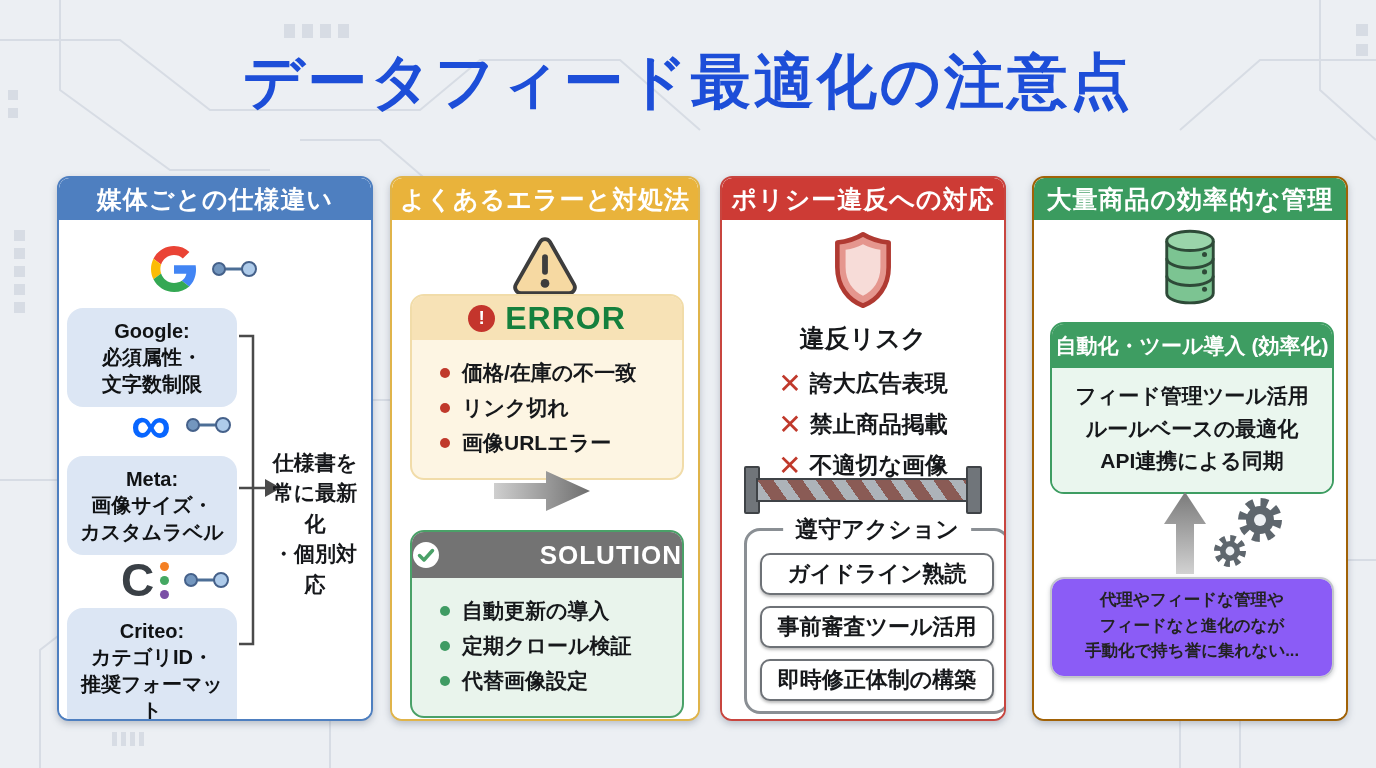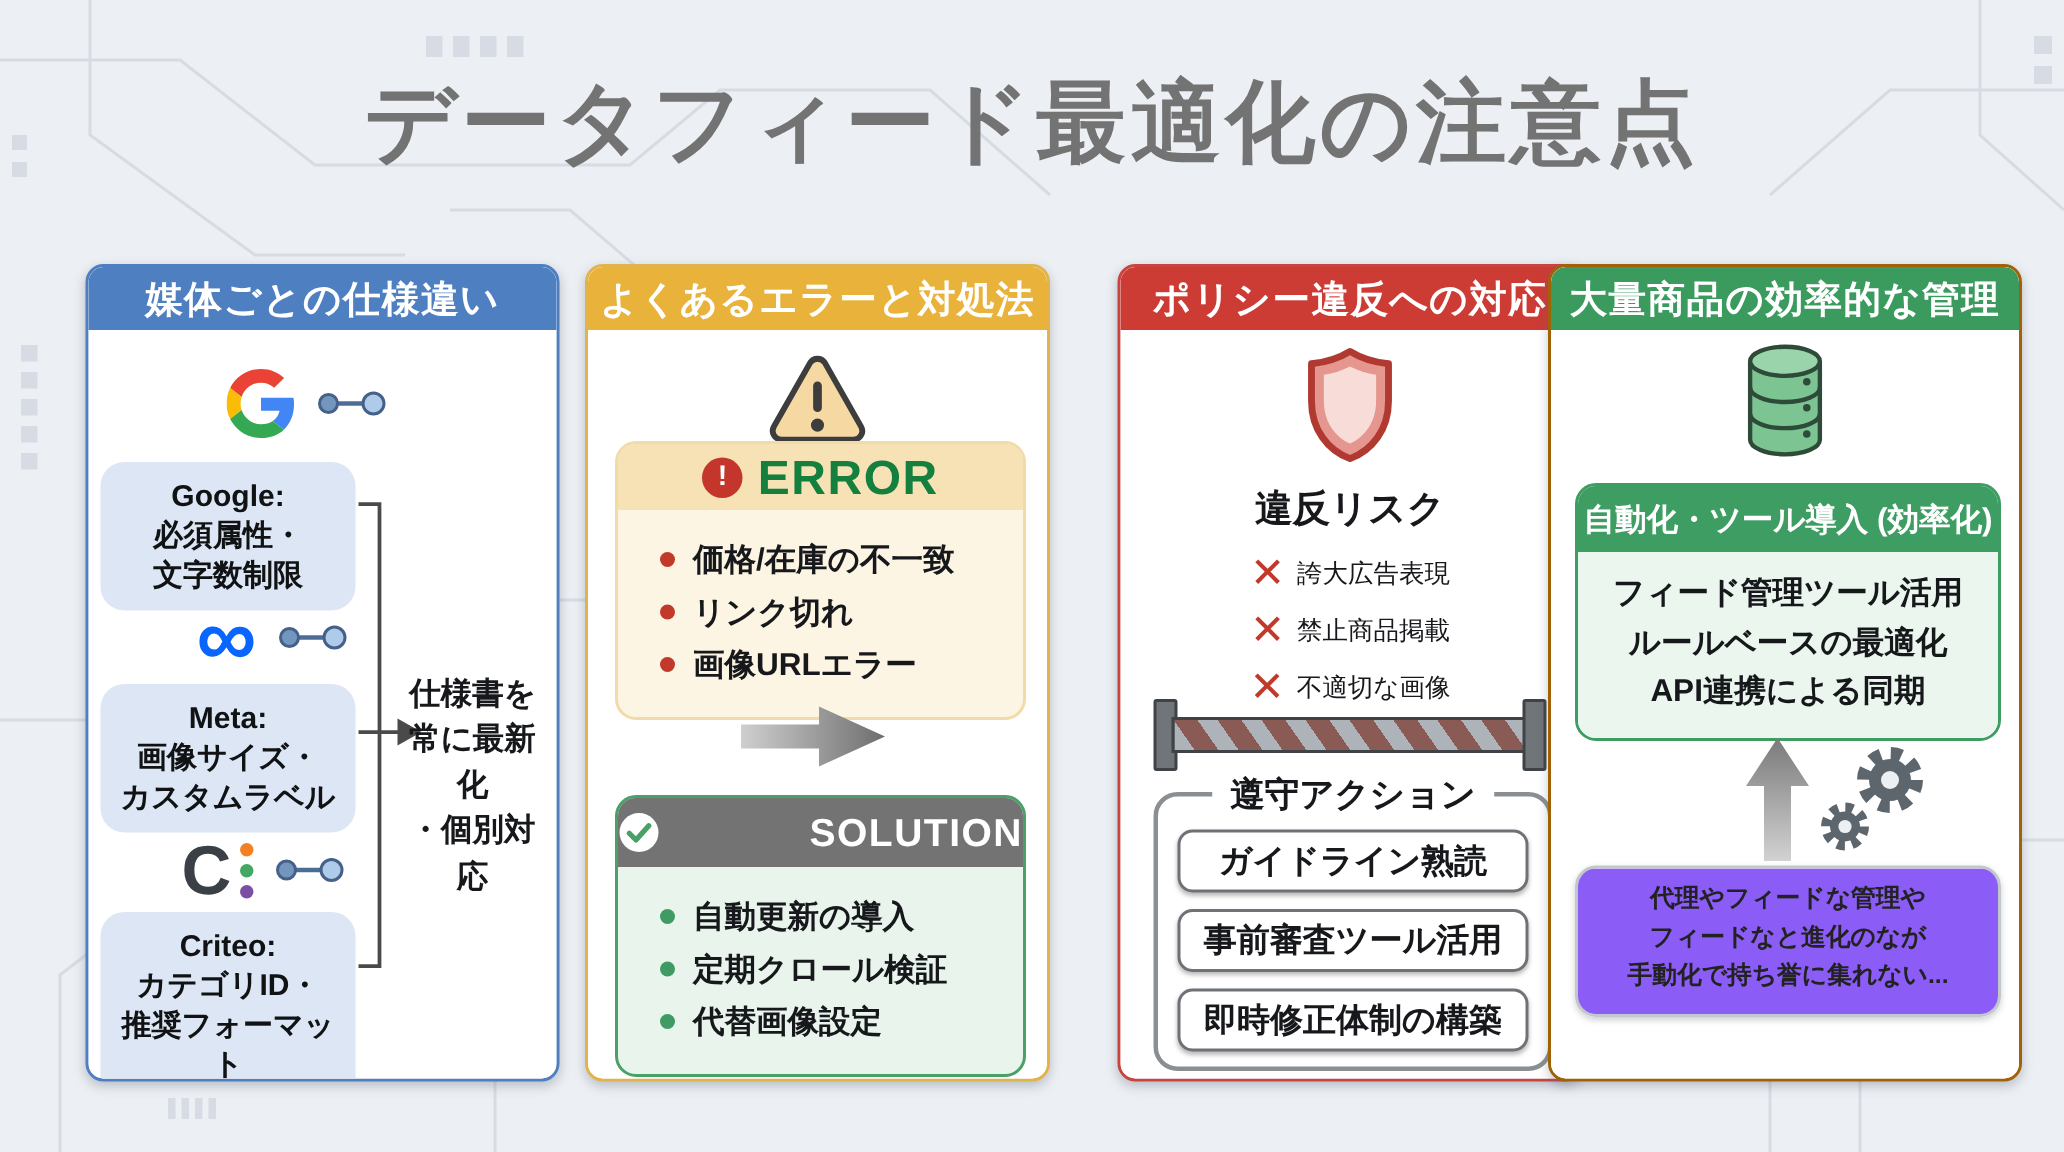--- a/index.html
+++ b/index.html
@@ -5,21 +5,21 @@
   * { margin:0; padding:0; box-sizing:border-box; }
   html,body { width:1376px; height:768px; overflow:hidden; }
   body {
     font-family:"Liberation Sans","DejaVu Sans",sans-serif;
     background:#ECEFF3; position:relative; color:#16181B;
   }
   .circuit { position:absolute; inset:0; pointer-events:none; }
   .page-title {
     position:absolute; top:42px; left:0; width:100%;
     text-align:center; font-size:60px; font-weight:900;
-    color:#737373; letter-spacing:3px;
+    color:#1d4ed8; letter-spacing:3px;
   }
   .col { position:absolute; top:176px; }
   .col-card { border-radius:12px; background:#FFFFFF; height:545px;
     box-shadow:0 3px 7px rgba(90,100,120,.35); overflow:hidden; }
   .col-header {
     height:42px; display:flex; align-items:center; justify-content:center;
     color:#FFFFFF; font-size:25px; font-weight:800; letter-spacing:1px;
     border-radius:10px 10px 0 0;
   }
   .col-body { position:relative; height:503px; background:#FFFFFF;
@@ -72,21 +72,21 @@
   .solution-title { color:#fff; font-size:26px; font-weight:800; letter-spacing:1px; }
 
   
   .shield-wrap { position:absolute; top:10px; left:0; width:100%; text-align:center; }
   .risk-title { position:absolute; top:102px; width:100%; text-align:center;
     font-size:25px; font-weight:800; }
   .risk-list { position:absolute; top:138px; left:0; width:100%; }
   .risk-row { display:flex; align-items:center; justify-content:center;
     gap:8px; margin:10px 0; }
   .cross { color:#C0392B; font-size:28px; font-weight:900; line-height:1; }
-  .risk-label { font-size:17px; font-weight:400; }
+  .risk-label { font-size:23px; font-weight:700; }
   .barrier { position:absolute; left:22px; right:22px; top:246px; height:48px; }
   .barrier .cap { position:absolute; top:0; width:16px; height:48px;
     background:#70757A; border:2px solid #3F4347; border-radius:2px; }
   .barrier .cap.left { left:0; } .barrier .cap.right { right:0; }
   .barrier .bar { position:absolute; left:12px; right:12px; top:12px; height:24px;
     border:2px solid #3F4347;
     background:repeating-linear-gradient(55deg,#ADb3B9 0 11px,#8A5B55 11px 24px); }
   .action-group { position:absolute; left:22px; top:308px; width:266px; height:186px;
     border:3px solid #8A8F94; border-radius:16px; }
   .action-legend { position:absolute; top:-17px; left:50%; transform:translateX(-50%);
@@ -310,21 +310,21 @@
               <span class="dot dot-green"></span>
               <span>代替画像設定</span>
             </div>
         </div>
       </div>
 
     </div>
   </div>
 </div>
 
-<div class="col c-policy" style="left:745px; width:310px;">
+<div class="col c-policy" style="left:720px; width:286px;">
   <div class="col-card">
     <div class="col-header">ポリシー違反への対応</div>
     <div class="col-body">
 
       <div class="shield-wrap">
         <svg width="66" height="80" viewBox="0 0 72 86">
           <path d="M36 4 C44 9 54 12 64 13 V40 C64 61 52 76 36 82 C20 76 8 61 8 40 V13 C18 12 28 9 36 4 Z" fill="#E5968E" stroke="#B03A32" stroke-width="5" stroke-linejoin="round"></path>
           <path d="M36 15 C42 18 48 20 55 21 V40 C55 55 47 66 36 71 C25 66 17 55 17 40 V21 C24 20 30 18 36 15 Z" fill="#F7DCD8"></path>
         </svg>
       </div>

